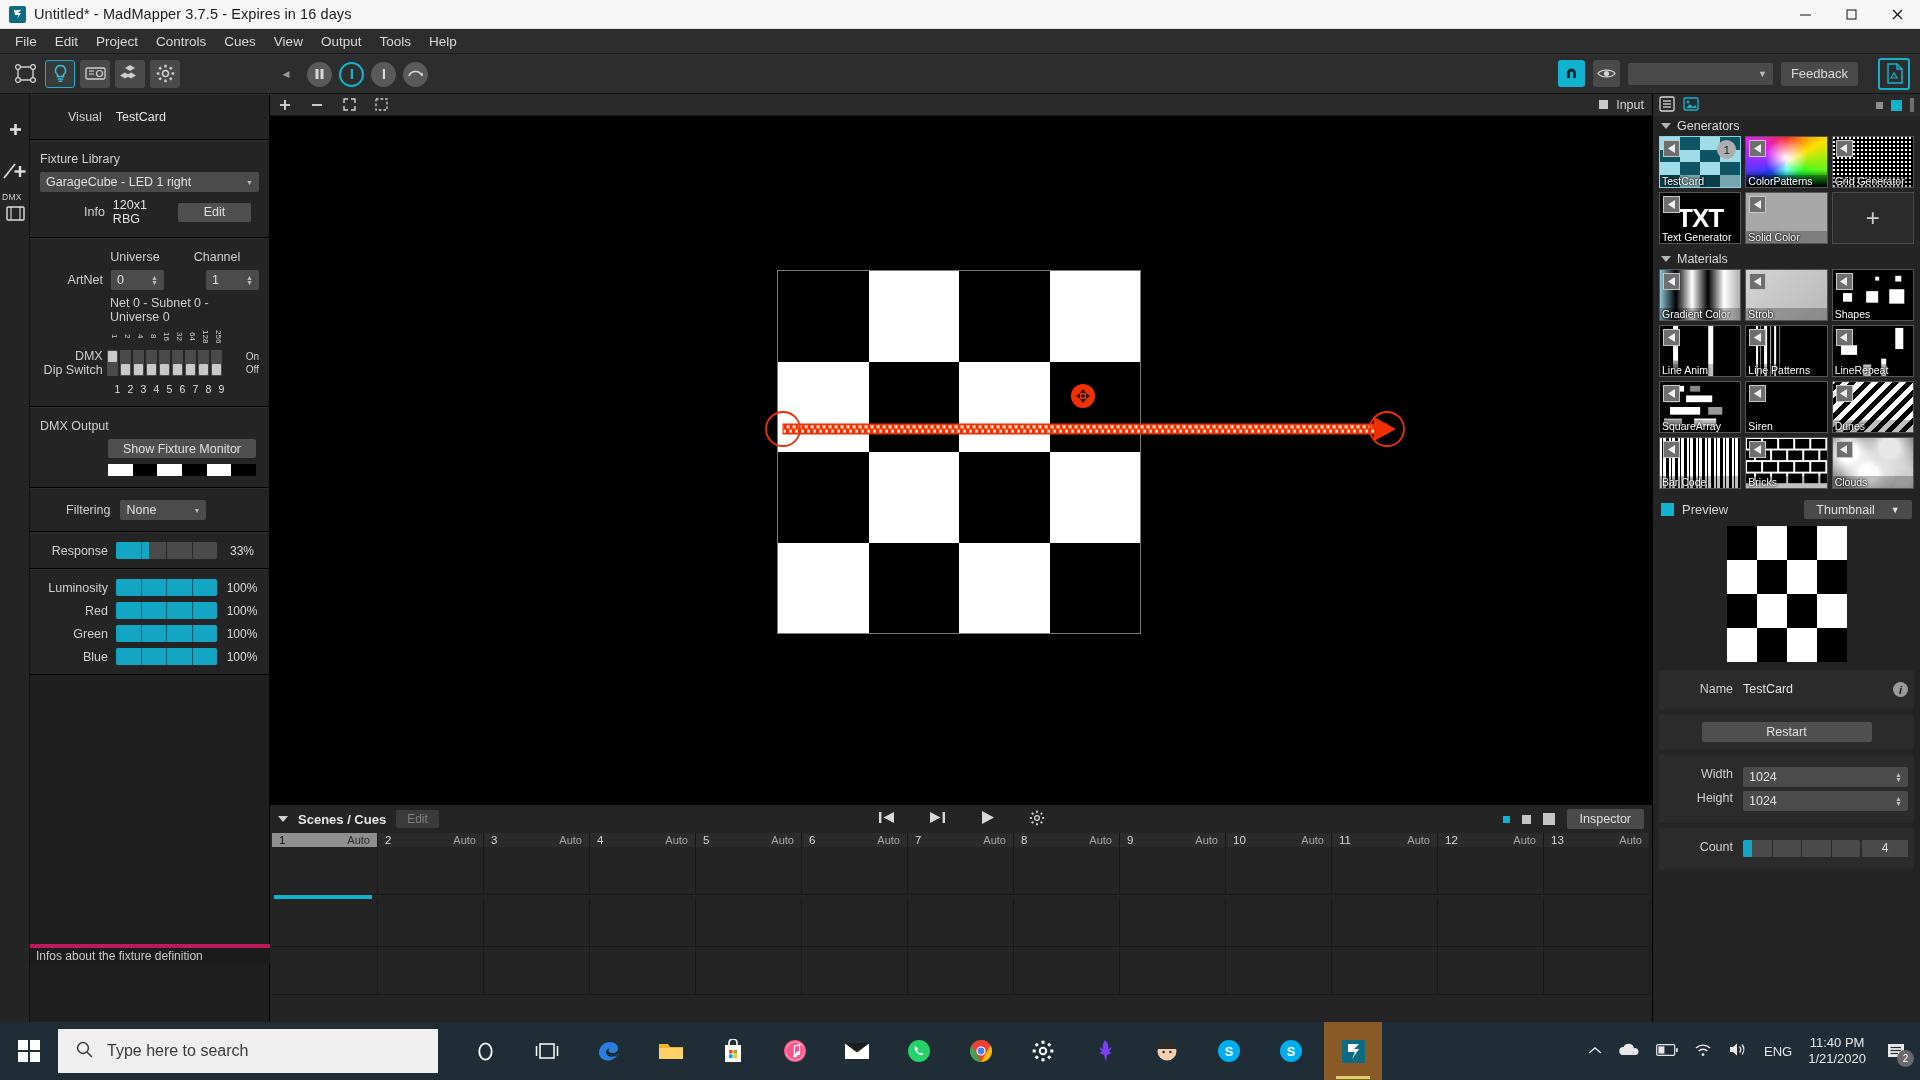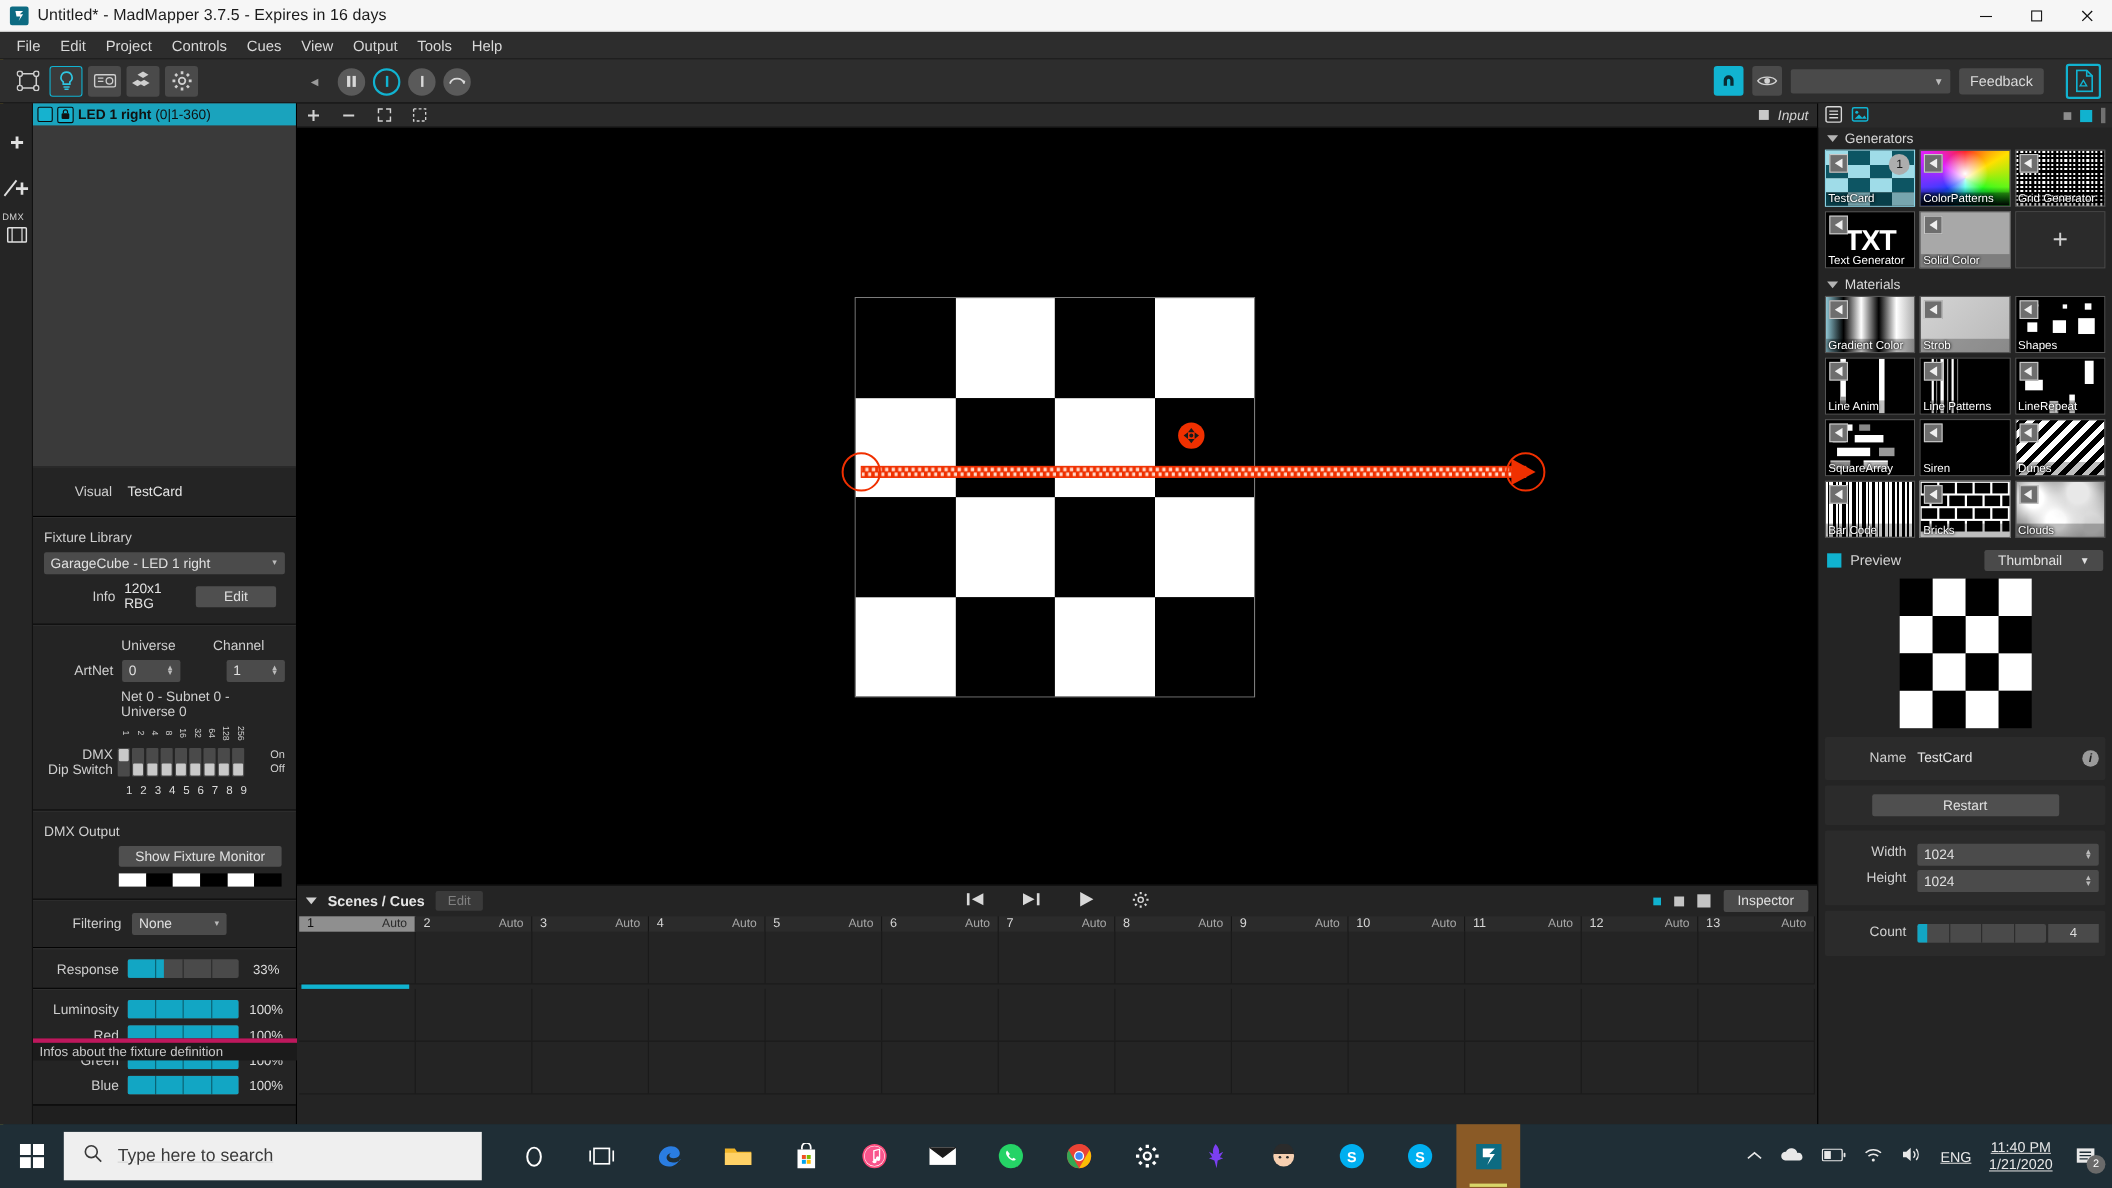--- a/index.html
+++ b/index.html
@@ -108,21 +108,21 @@
 
   .statusbar { position:absolute; bottom:58px; left:0; width:270px; height:20px;
      background:#1b1b1b; display:flex; align-items:center; padding-left:6px;
      font-size:12px; color:#c9c9c9; border-top:4px solid #be185d;}
 
   
   .canvas-wrap { position:absolute; top:94px; left:270px; width:1382px; height:710px; background:#000; }
   .canvas-top { position:absolute; top:0; left:0; width:1382px; height:22px; background:#2a2a2a;
      display:flex; align-items:center; padding:0 8px; gap:18px; border-bottom:1px solid #111; }
   .ct-ic { color:#d2d2d2; font-size:14px; display:flex; align-items:center; justify-content:center; width:14px;}
-  .ct-right { margin-left:auto; display:flex; align-items:center; gap:8px; font-size:12.5px; color:#d2d2d2;font-style:italic;}
+  .ct-right { margin-left:auto; display:flex; align-items:center; gap:8px; font-size:12.5px; color:#d2d2d2;}
 
   .stage { position:absolute; left:507px; top:176px; width:364px; height:364px;
      border:1px solid #7c7c7c; display:grid; grid-template-columns:repeat(4,1fr); grid-template-rows:repeat(4,1fr);}
   .stage i { display:block; }
 
   .led { position:absolute; left:0; top:0; }
 
   
   .cues { position:absolute; top:804px; left:270px; width:1382px; height:218px; background:#242424;
      border-top:1px solid #000; }
@@ -180,21 +180,21 @@
   .panel-sect { background:#2b2b2b; margin:5px 6px; padding:8px 6px; border-radius:2px; }
   .pr { display:flex; align-items:flex-start; margin:4px 0; }
   .pr .pl { width:78px; text-align:right; padding-right:10px; font-size:12.5px; color:#d0d0d0; }
   .pr .pv { flex:1; }
   .swatch { width:15px; height:15px; border:1px solid #707070; }
   .info-i { width:15px; height:15px; border-radius:50%; background:#9a9a9a; color:#1c1c1c;
      font-size:11px; font-style:italic; font-weight:bold; display:flex; align-items:center; justify-content:center;}
 
   
   .taskbar { position:absolute; bottom:0; left:0; width:1920px; height:58px; background:#1f2e36;
-     display:flex; align-items:center;text-decoration:underline; }
+     display:flex; align-items:center; }
   .start { width:58px; height:58px; display:flex; align-items:center; justify-content:center; }
   .search { width:380px; height:44px; background:#efefef; display:flex; align-items:center;
      gap:14px; padding:0 18px; color:#3a3a3a; font-size:16px; }
   .tb-apps { display:flex; align-items:center; gap:4px; margin-left:18px; }
   .tb-app { width:58px; height:58px; display:flex; align-items:center; justify-content:center; position:relative;}
   .tb-app.open::after { content:''; position:absolute; bottom:1px; left:12px; right:12px; height:3px;
      background:#d8d66a; }
   .tb-app.cur { background:#8a5a26; }
   .tray { margin-left:auto; display:flex; align-items:center; gap:16px; padding-right:8px;
      color:#e8e8e8; font-size:13px; }
@@ -368,35 +368,20 @@
     <div class="rail-ic">
       <svg width="19" height="17" viewBox="0 0 19 17">
           <rect x="1" y="2" width="17" height="13" rx="1" fill="none" stroke="#e0e0e0" stroke-width="1.4"></rect>
           <line x1="5" y1="2" x2="5" y2="15" stroke="#e0e0e0" stroke-width="1.1"></line>
           <line x1="14" y1="2" x2="14" y2="15" stroke="#e0e0e0" stroke-width="1.1"></line>
         </svg>
     </div>
   </div>
 
   <div class="leftpanel">
-    <div class="fixture-list">
-      <div class="fx-row">
-        <div class="fx-chk"></div>
-        <div class="fx-lock">
-          <svg width="9" height="10" viewBox="0 0 9 10">
-              <rect x="1" y="4" width="7" height="5.2" rx="1" fill="#111"></rect>
-              <path d="M2.6 4V2.7a1.9 1.9 0 0 1 3.8 0V4" fill="none" stroke="#111" stroke-width="1.1"></path>
-            </svg>
-        </div>
-        <div class="fx-name">
-          <span style="font-weight:bold">LED 1 right</span>
-          <span>(0|1-360)</span>
-        </div>
-      </div>
-    </div>
 
     <div class="sect" style="padding:12px 0;">
       <div class="row" style="gap:14px; padding-left:38px;">
         <div class="lbl">Visual</div>
         <div class="lbl" style="color:#e4e4e4">TestCard</div>
       </div>
     </div>
 
     <div class="sect">
       <div class="row">

